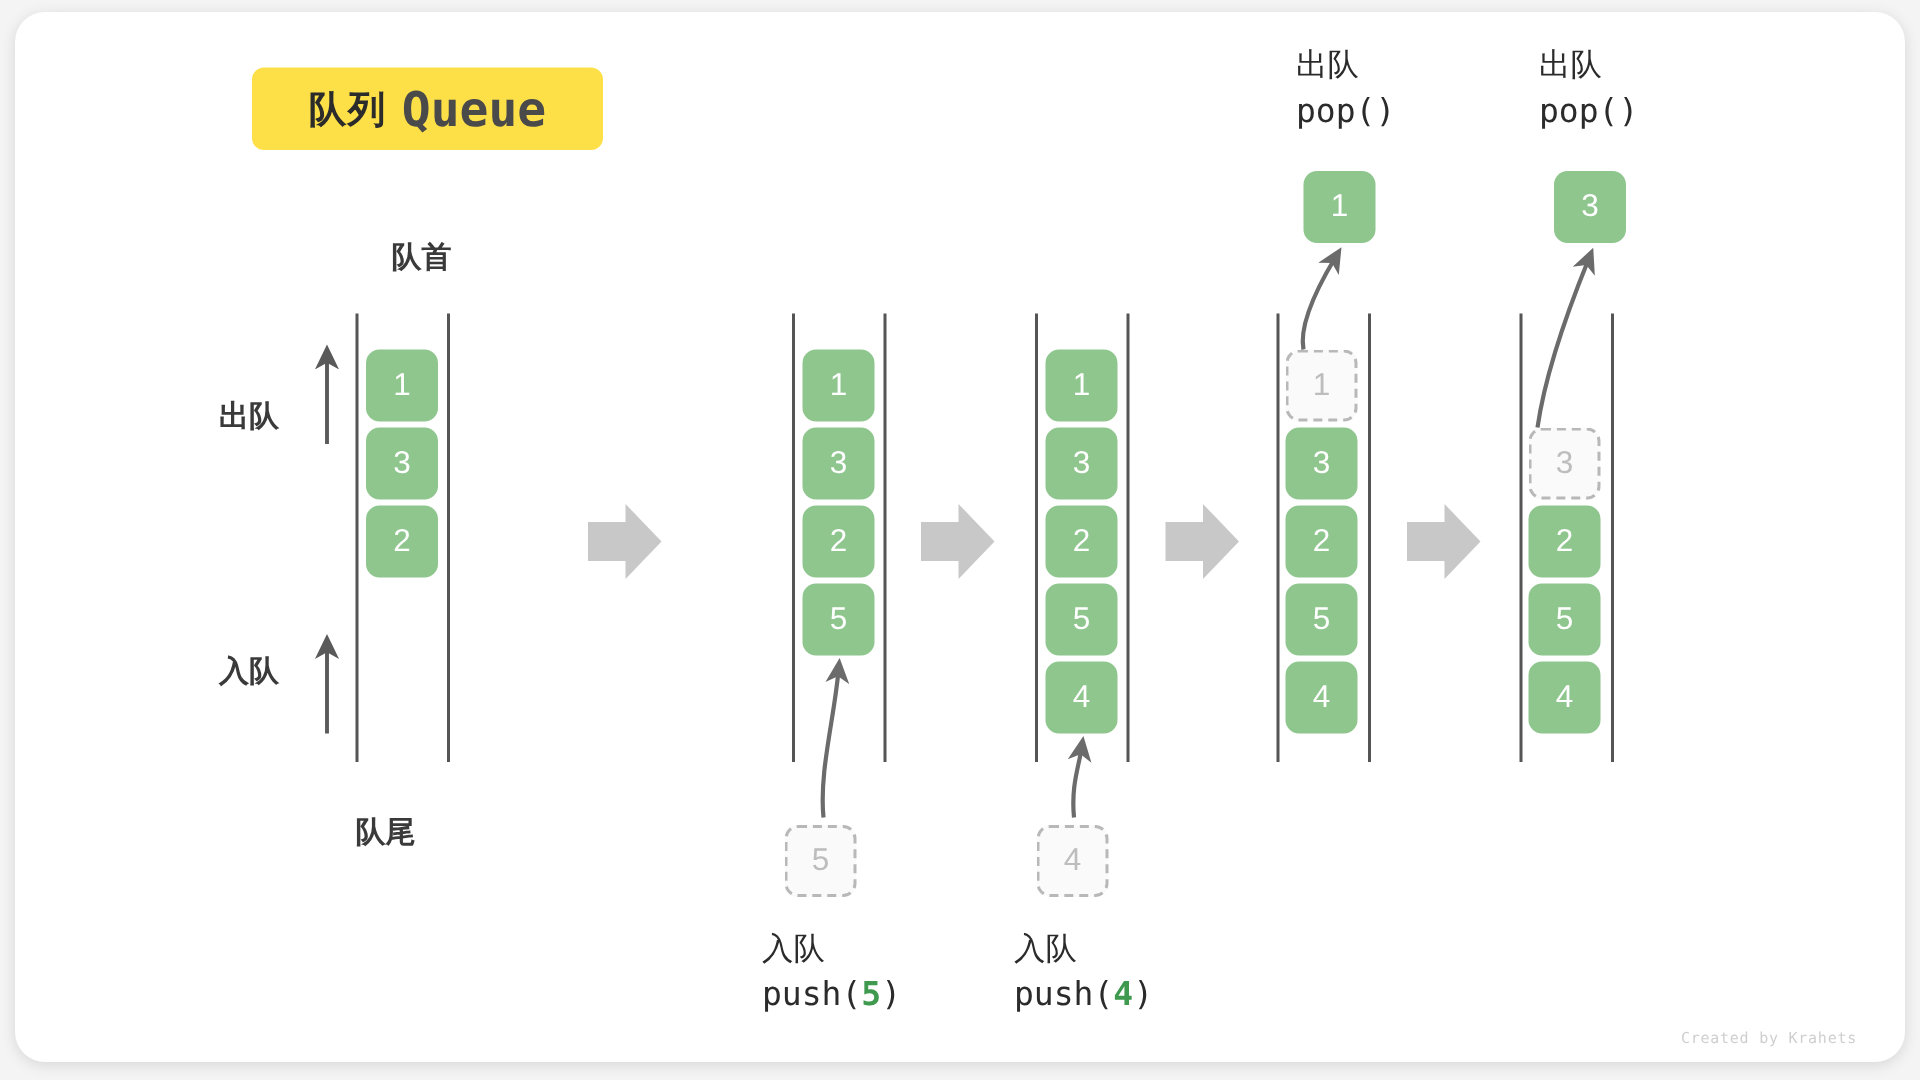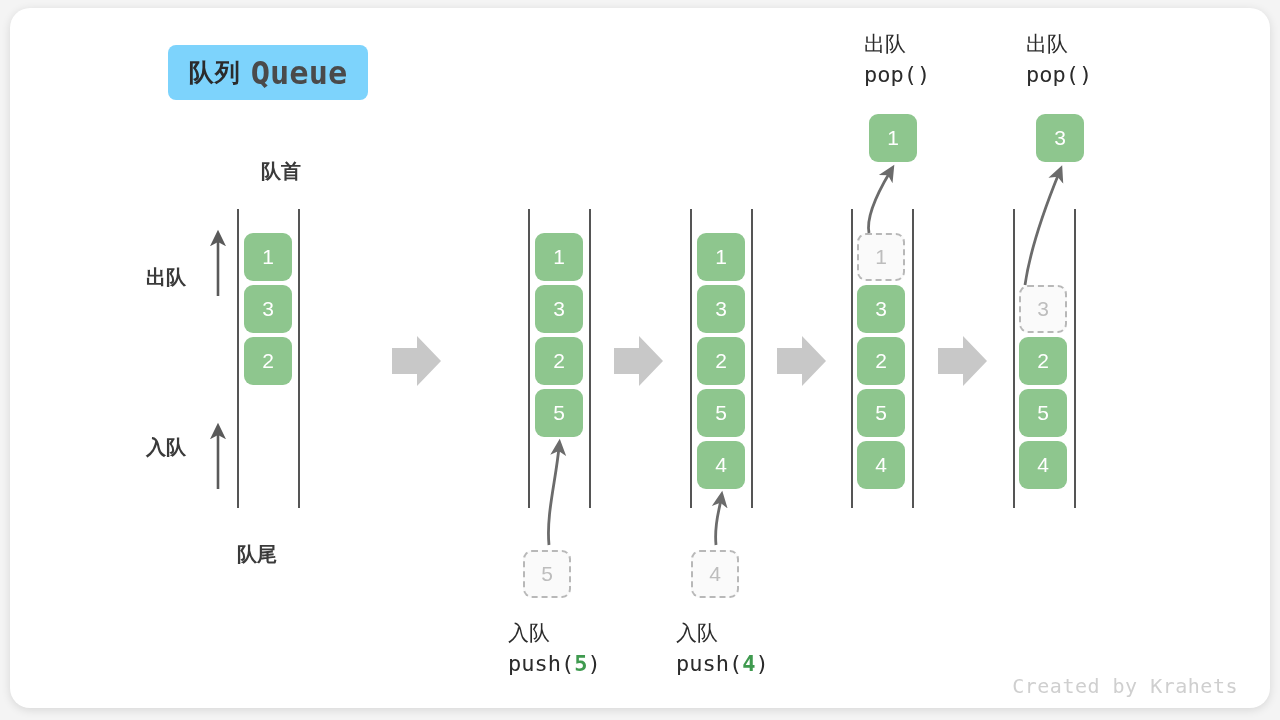--- a/index.html
+++ b/index.html
@@ -24,23 +24,23 @@
     background: #ffffff;
     border-radius: 20px;
     box-shadow: 0 2px 10px rgba(0,0,0,0.12);
   }
 
   
   .title-badge {
     position: absolute;
     left: 168px;
     top: 45px;
-    width: 200px;
+    width: 234px;
     height: 55px;
-    background: #7dd3fc;
+    background: #fde047;
     border-radius: 8px;
     display: flex;
     align-items: center;
     justify-content: center;
     gap: 10px;
   }
   .title-cn {
     font-size: 25px;
     font-weight: bold;
     color: #2b2b2b;
@@ -119,21 +119,21 @@
     width: 1280px; height: 720px;
     pointer-events: none;
   }
 
   
   .credit {
     position: absolute;
     right: 42px;
     bottom: 22px;
     font-family: "DejaVu Sans Mono", "Liberation Mono", monospace;
-    font-size: 20px;
+    font-size: 10px;
     color: #cfcfcf;
     letter-spacing: 0.5px;
     margin-top: 24px;
   }
 </style>
 </head>
 <body>
 
 <div id="page">
   <div id="card"></div>

